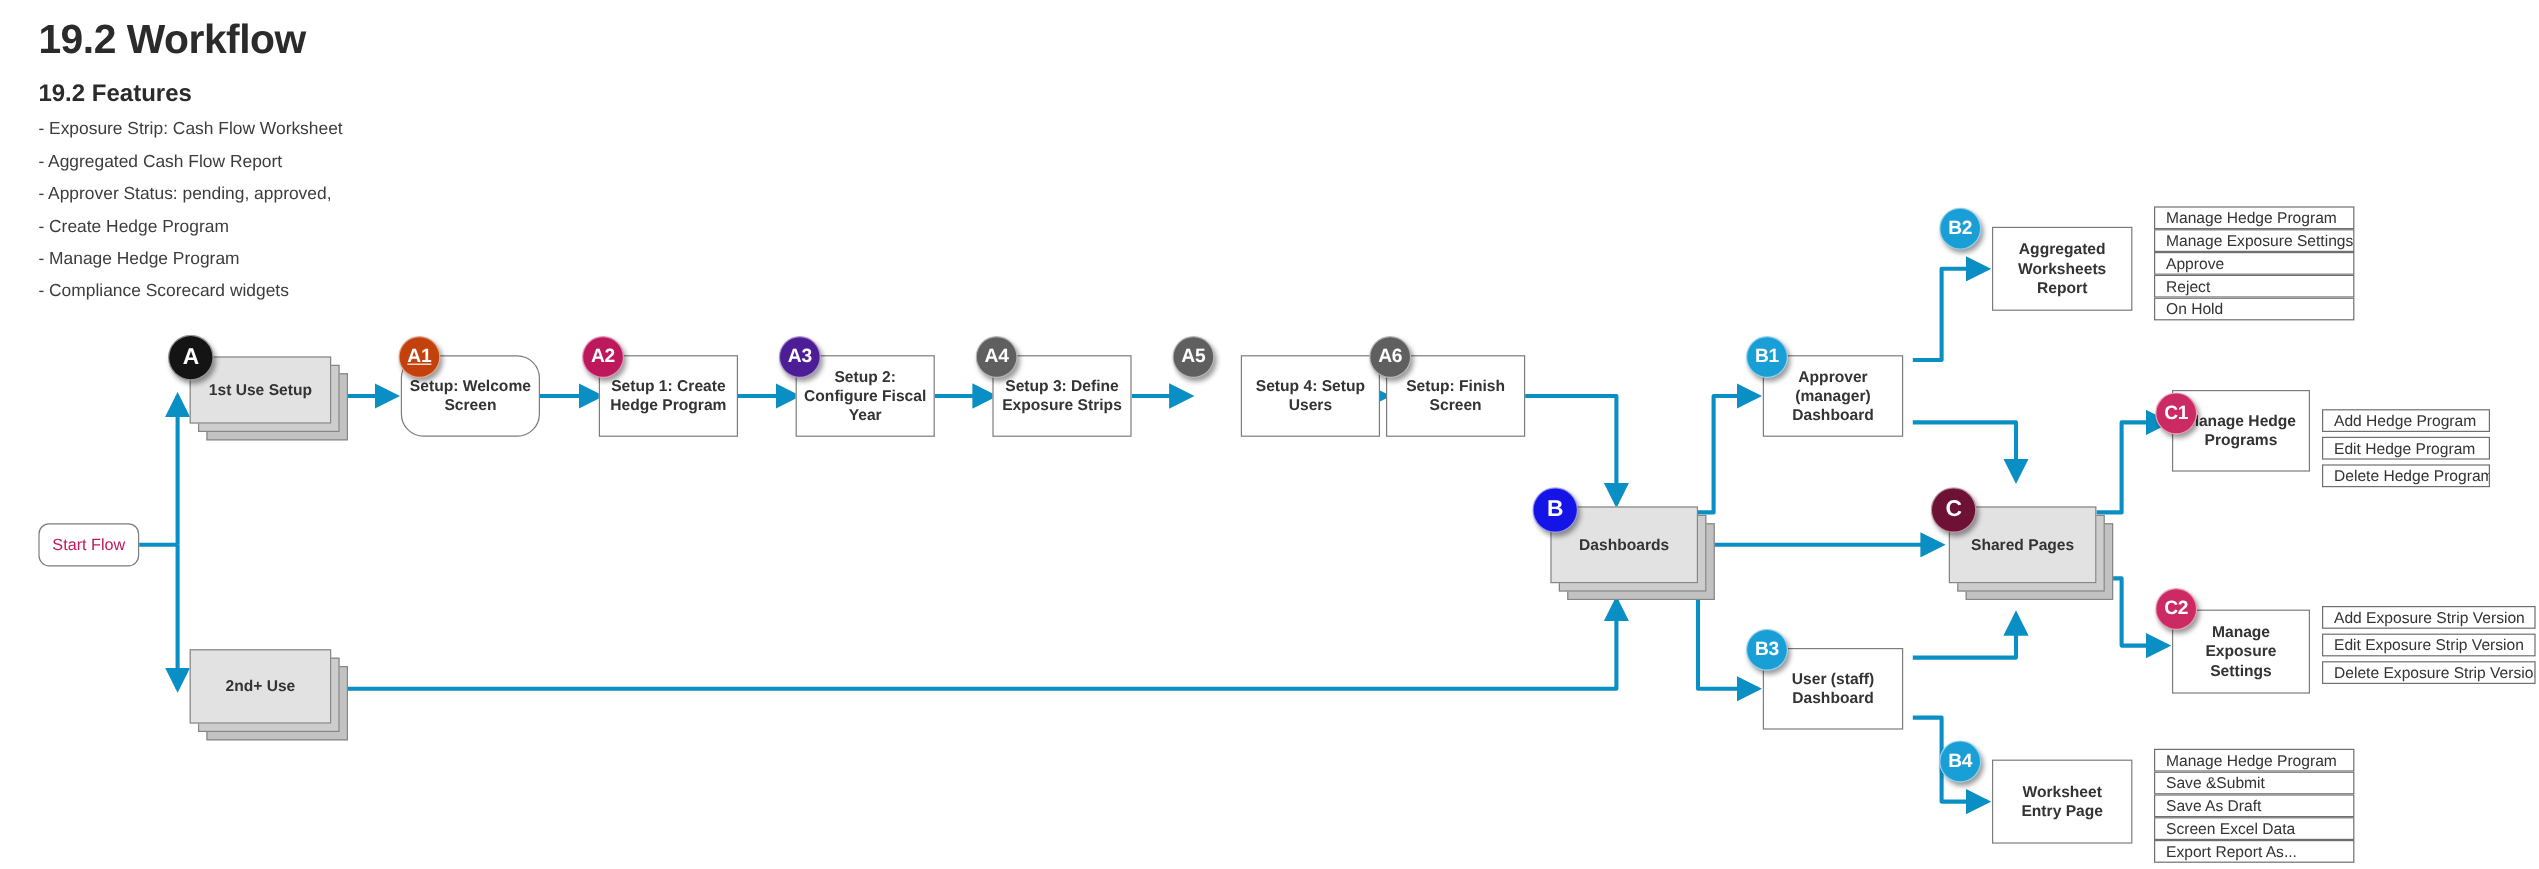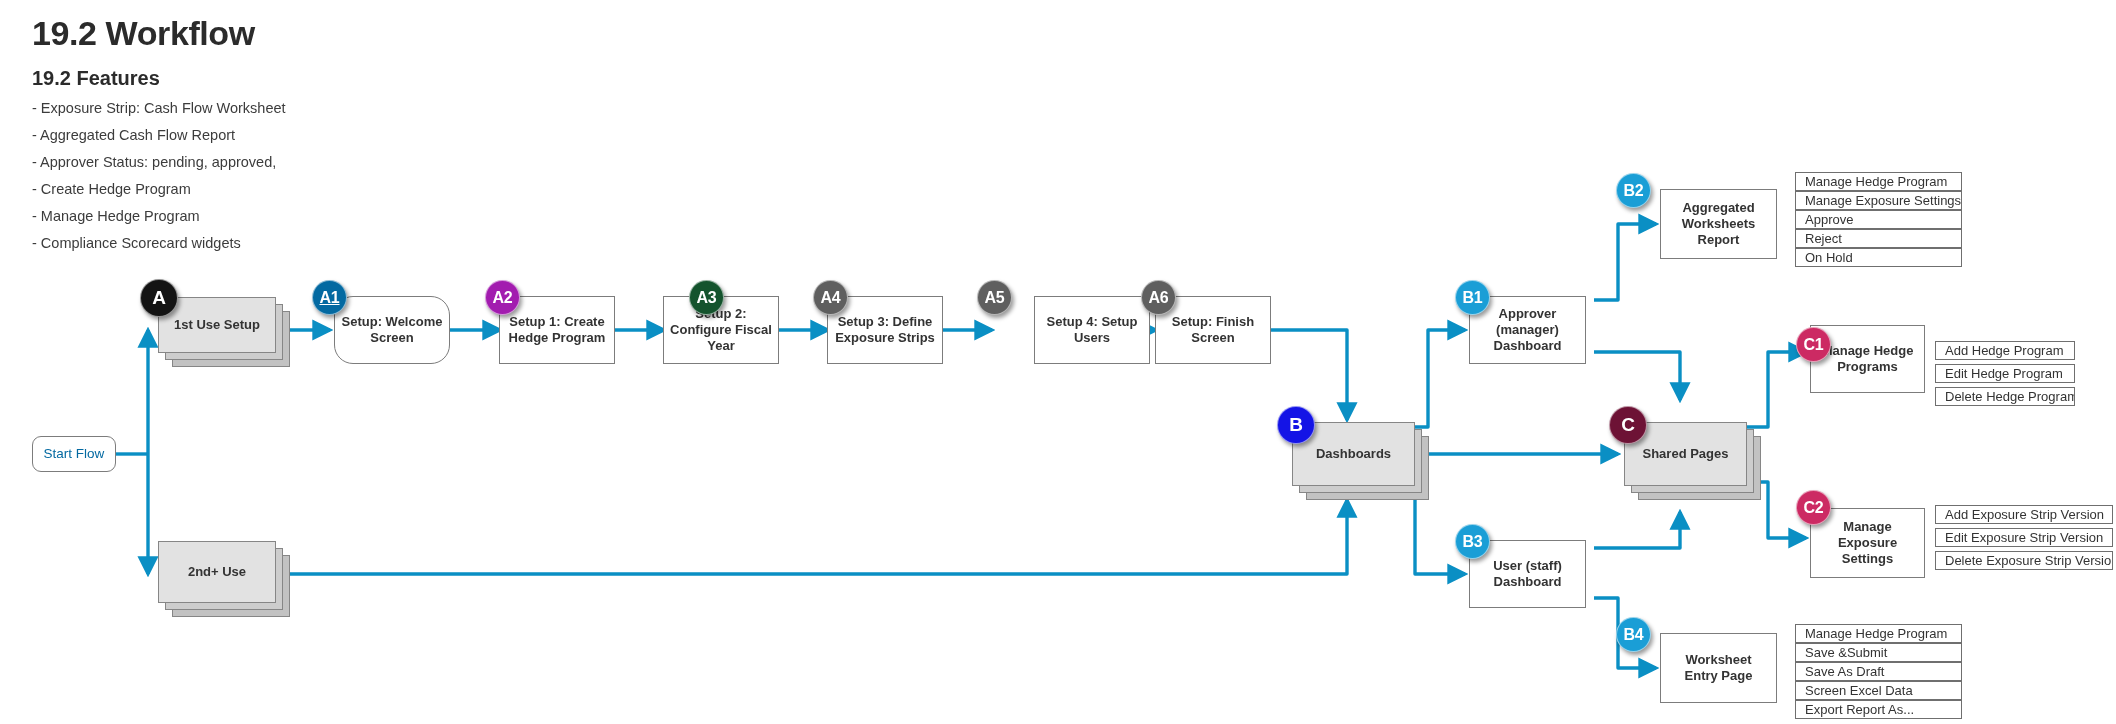--- a/index.html
+++ b/index.html
@@ -71,21 +71,21 @@
     border: 1px solid #7c7c7c;
   }
 
   
   .terminator {
     background: #ffffff;
     border: 1px solid #7c7c7c;
     border-radius: 9px;
     font-weight: normal;
     font-size: 13.5px;
-    color: #0369a1;
+    color: #be185d;
   }
 
   
   .stack {
     background: transparent;
     border: none;
   }
   .stack .sheet {
     position: absolute;
     box-sizing: border-box;
@@ -223,35 +223,35 @@
   <div class="node stack" style="left:158px; top:541px; width:118px; height:62px;">
     <div class="sheet s3"></div>
     <div class="sheet s2"></div>
     <div class="sheet s1"></div>
     <div class="stack-label">2nd+ Use</div>
   </div>
 
   <div class="node box" style="left:334px; top:296px; width:116px; height:68px;border-radius:19px;">
     <span class="cap">Setup: Welcome Screen</span>
   </div>
-  <div class="badge sz-md" style="left:312px; top:280px; background:#0369a1;text-decoration:underline;">
+  <div class="badge sz-md" style="left:332px; top:280px; background:#c2410c;text-decoration:underline;">
     <span>A1</span>
   </div>
 
   <div class="node box" style="left:499px; top:296px; width:116px; height:68px;">
     <span class="cap">Setup 1: Create Hedge Program</span>
   </div>
-  <div class="badge sz-md" style="left:485px; top:280px; background:#a21caf;">
+  <div class="badge sz-md" style="left:485px; top:280px; background:#be185d;">
     <span>A2</span>
   </div>
 
   <div class="node box" style="left:663px; top:296px; width:116px; height:68px;">
     <span class="cap">Setup 2: Configure Fiscal Year</span>
   </div>
-  <div class="badge sz-md" style="left:649px; top:280px; background:#14532d;margin-left:40px;">
+  <div class="badge sz-md" style="left:649px; top:280px; background:#4c1d95;">
     <span>A3</span>
   </div>
 
   <div class="node box" style="left:827px; top:296px; width:116px; height:68px;">
     <span class="cap">Setup 3: Define Exposure Strips</span>
   </div>
   <div class="badge sz-md" style="left:813px; top:280px; background:#5f5f5f;">
     <span>A4</span>
   </div>
 

